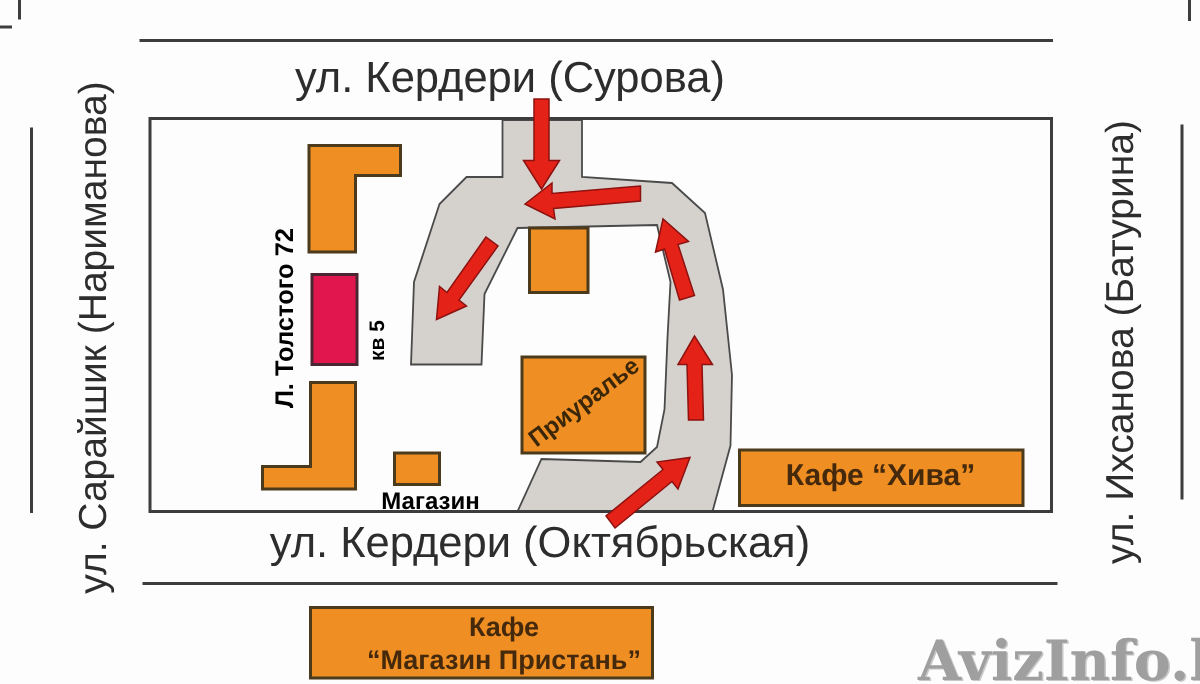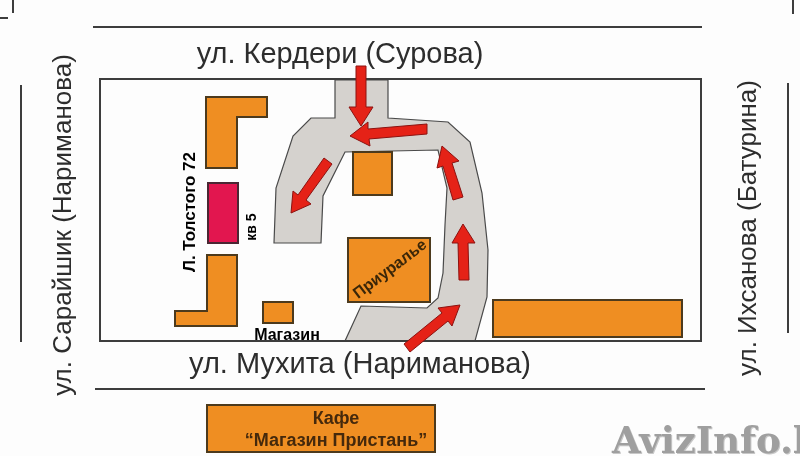--- a/index.html
+++ b/index.html
@@ -56,28 +56,29 @@
 
     <polygon class="arrow" points="356,66 356,107 349,107 361,126 373,107 366,107 366,66" fill="#E52217" stroke="#8c1210"></polygon>
     <polygon class="arrow" points="427,124 368,129 368,122 350,136 370,146 369,139 427,134" fill="#E52217" stroke="#8c1210"></polygon>
     <polygon class="arrow" points="324,158 298,195 293,191 291,213 311,204 306,200 332,164" fill="#E52217" stroke="#8c1210"></polygon>
     <polygon class="arrow" points="463,197 452,163 459,161 442,146 437,168 443,166 453,200" fill="#E52217" stroke="#8c1210"></polygon>
     <polygon class="arrow" points="469,280 468,243 475,243 463,224 452,243 458,243 459,280" fill="#E52217" stroke="#8c1210"></polygon>
     <polygon class="arrow" points="410,352 448,321 452,326 460,305 438,308 442,313 404,344" fill="#E52217" stroke="#8c1210"></polygon>
   </svg>
 
   <div class="lbl street" style="left:340px;top:53px;">ул. Кердери (Сурова)</div>
-  <div class="lbl street" style="left:360px;top:363px;">ул. Мухита (Нариманова)</div>
+  <div class="lbl street" style="left:360px;top:363px;">ул. Кердери (Октябрьская)</div>
   <div class="lbl street-v" style="left:62px;top:225px;">ул. Сарайшик (Нариманова)</div>
   <div class="lbl street-v" style="left:747px;top:228px;">ул. Ихсанова (Батурина)</div>
 
   <div class="lbl bld-lbl rot90 tolstogo" style="left:190px;top:212px;">Л. Толстого 72</div>
   <div class="lbl bld-lbl rot90 kv5" style="left:251px;top:227px;">кв 5</div>
   <div class="lbl bld-lbl magazin" style="left:287px;top:335px;">Магазин</div>
   <div class="lbl bld-lbl priuralye" style="left:390px;top:269px;">Приуралье</div>
+  <div class="lbl bld-lbl khiva" style="left:587px;top:318px;">Кафе “Хива”</div>
 
   <div class="lbl bld-lbl pristan" style="left:321px;top:429px;">
     <div>Кафе</div>
     <div>“Магазин Пристань”</div>
   </div>
 
   <div class="watermark" style="left:612px;top:418px;">AvizInfo.kz</div>
 
 </div>
 

